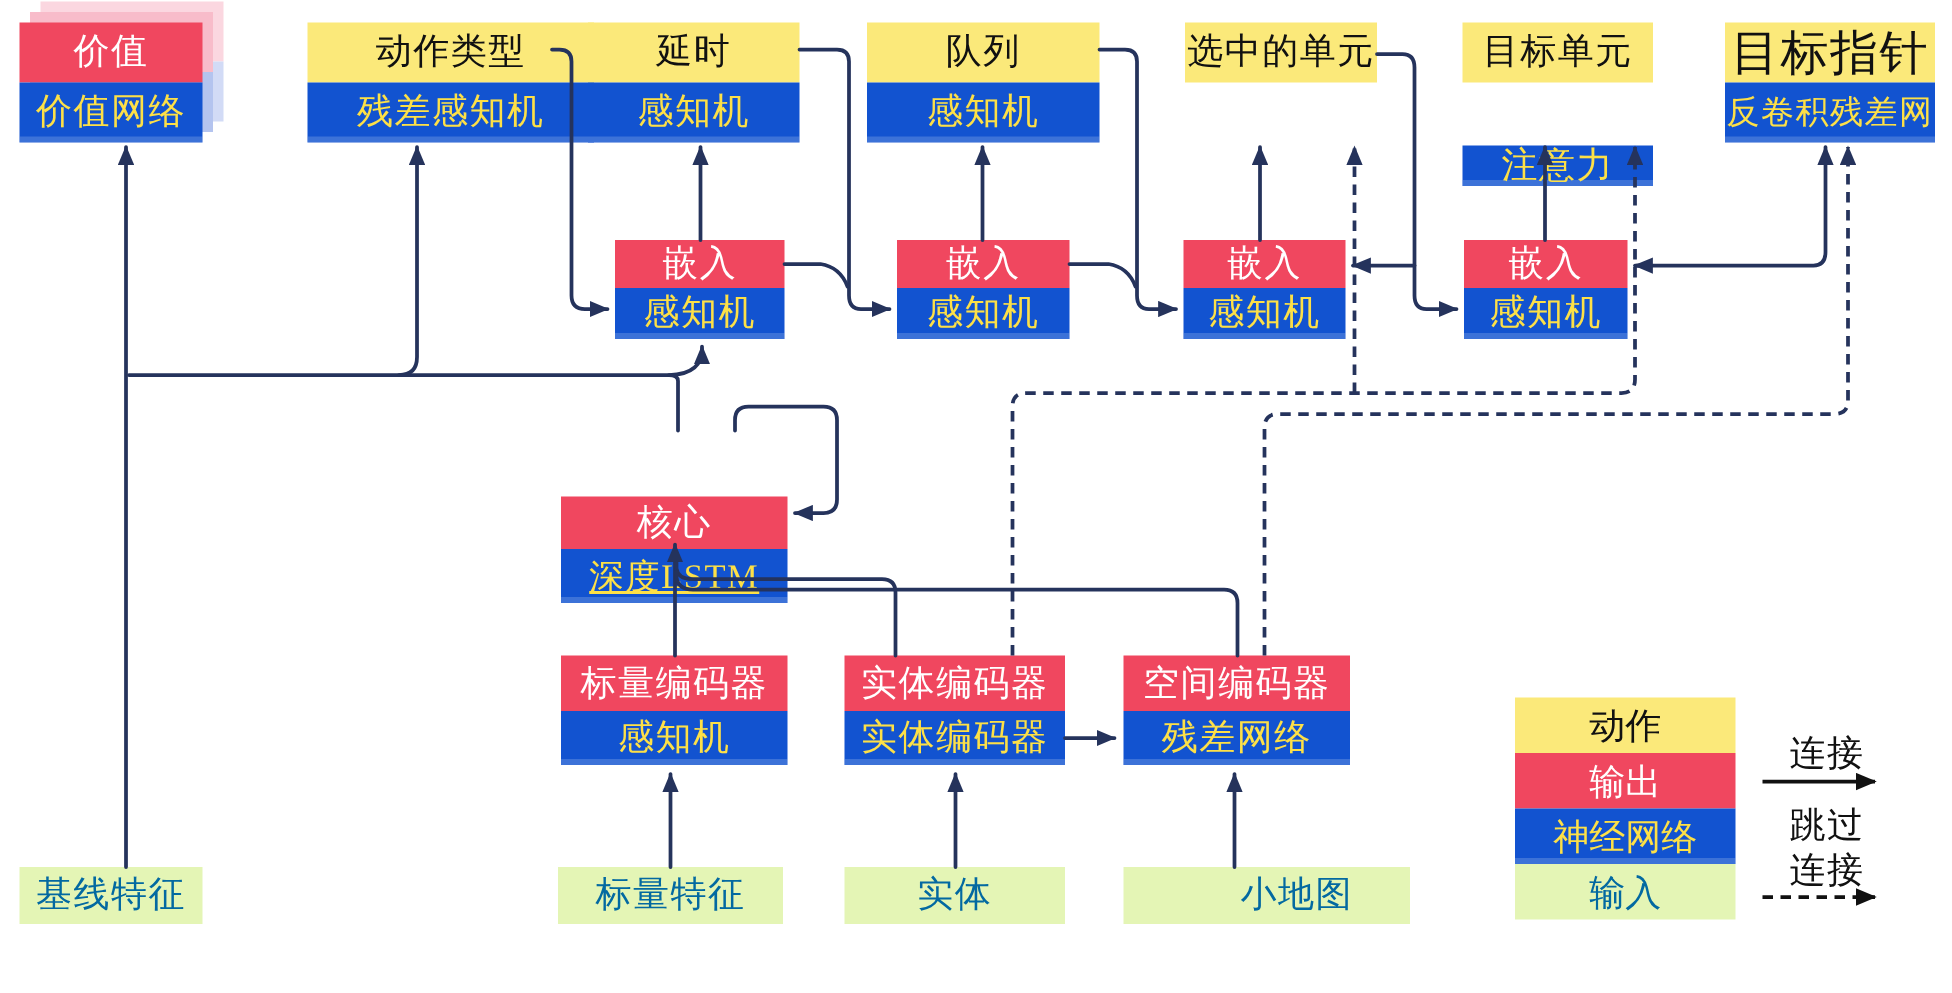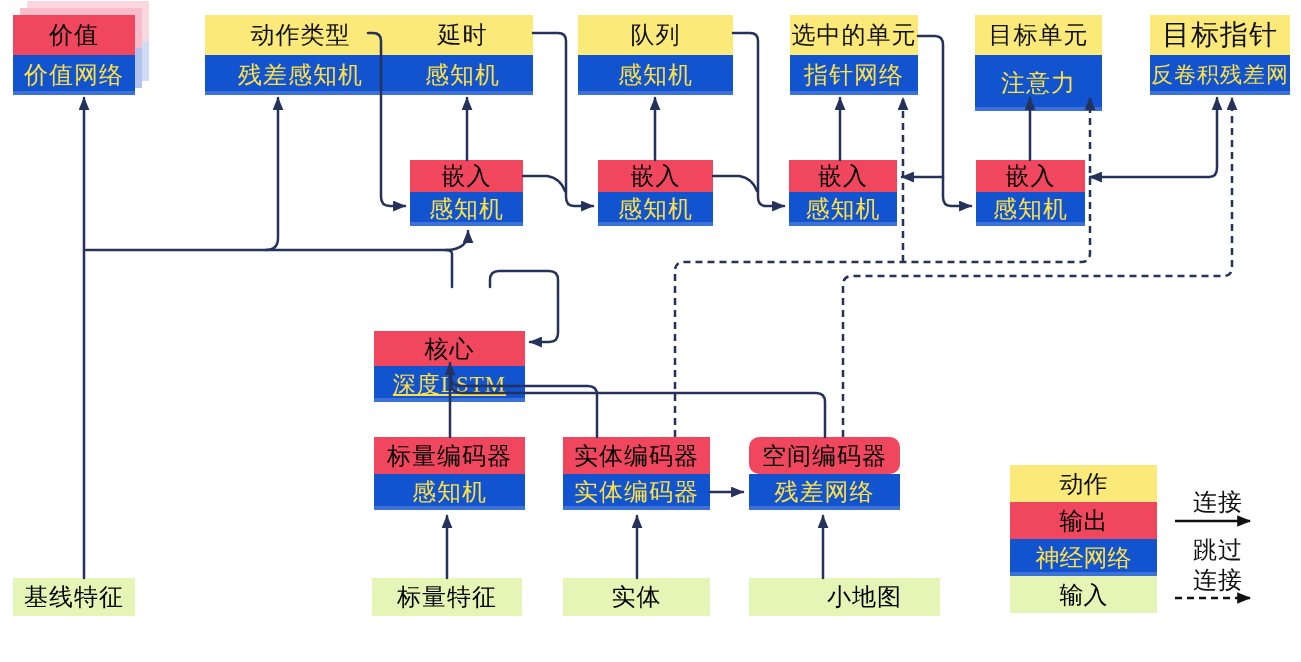--- a/index.html
+++ b/index.html
@@ -6,23 +6,23 @@
   #canvas{
     position:relative;width:1301px;height:662px;background:#fff;overflow:hidden;
     font-family:"Liberation Serif","DejaVu Serif",serif;
   }
   .node{position:absolute;}
   .part{
     position:relative;z-index:2;display:flex;align-items:center;justify-content:center;
     line-height:1;letter-spacing:1px;white-space:nowrap;
   }
   .role-action{background:var(--action);color:#111;}
-  .role-output{background:var(--output);color:#000000;}
+  .role-output{background:var(--output);color:#ffffff;}
   .role-network{background:var(--network);color:#fde047;box-shadow:inset 0 -4px 0 rgba(255,255,255,.18);}
-  .role-input{background:var(--input);color:#000000;}
+  .role-input{background:var(--input);color:#0369a1;}
   .stack{position:absolute;width:100%;height:100%;z-index:0;}
   .stack .sh1{background:var(--stack_pink);width:100%;}
   .stack .sb1{background:var(--stack_blue);width:100%;}
   .stack .sh2{background:var(--stack_pink_light);width:100%;}
   .stack .sb2{background:var(--stack_blue_light);width:100%;}
   #wires{position:absolute;left:0;top:0;z-index:5;pointer-events:none;}
   .legend-row{display:flex;align-items:center;justify-content:center;}
   .arrow-label{position:absolute;z-index:4;color:#111;font-size:24px;text-align:center;letter-spacing:1px;}
 </style>
 </head>
@@ -107,28 +107,27 @@
     <div class="node" style="left: 392px; top: 15px; width: 141px; z-index: 1;">
       <div class="part role-action" style="height: 40px; font-size: 24px;">延时</div>
       <div class="part role-network" style="height: 40px; font-size: 24px;">感知机</div>
     </div>
     <div class="node" style="left: 578px; top: 15px; width: 155px; z-index: 1;">
       <div class="part role-action" style="height: 40px; font-size: 24px;">队列</div>
       <div class="part role-network" style="height: 40px; font-size: 24px;">感知机</div>
     </div>
     <div class="node" style="left: 790px; top: 15px; width: 128px; z-index: 1;">
       <div class="part role-action" style="height: 40px; font-size: 24px;">选中的单元</div>
-      <div class="part role-network" style="height: 40px; font-size: 24px;">指针网络</div>
     </div>
     <div class="node" style="left: 975px; top: 15px; width: 127px; z-index: 1;">
       <div class="part role-action" style="height: 40px; font-size: 24px;">目标单元</div>
-      <div class="part role-network" style="height: 56px; font-size: 24px;">注意力</div>
+      <div class="part role-network" style="height: 27px; font-size: 24px; margin-top: 42px;">注意力</div>
     </div>
     <div class="node" style="left: 1150px; top: 15px; width: 140px; z-index: 1;">
-      <div class="part role-action" style="height: 40px; font-size: 28px; text-align: right;">目标指针</div>
+      <div class="part role-action" style="height: 40px; font-size: 32px; text-align: right;">目标指针</div>
       <div class="part role-network" style="height: 40px; font-size: 22px;">反卷积残差网</div>
     </div>
     <div class="node" style="left: 410px; top: 160px; width: 113px; z-index: 1;">
       <div class="part role-output" style="height: 32px; font-size: 24px;">嵌入</div>
       <div class="part role-network" style="height: 34px; font-size: 24px;">感知机</div>
     </div>
     <div class="node" style="left: 598px; top: 160px; width: 115px; z-index: 1;">
       <div class="part role-output" style="height: 32px; font-size: 24px;">嵌入</div>
       <div class="part role-network" style="height: 34px; font-size: 24px;">感知机</div>
     </div>
@@ -146,20 +145,20 @@
     </div>
     <div class="node" style="left: 374px; top: 437px; width: 151px; z-index: 1;">
       <div class="part role-output" style="height: 37px; font-size: 24px;">标量编码器</div>
       <div class="part role-network" style="height: 36px; font-size: 24px;">感知机</div>
     </div>
     <div class="node" style="left: 563px; top: 437px; width: 147px; z-index: 1;">
       <div class="part role-output" style="height: 37px; font-size: 24px;">实体编码器</div>
       <div class="part role-network" style="height: 36px; font-size: 24px;">实体编码器</div>
     </div>
     <div class="node" style="left: 749px; top: 437px; width: 151px; z-index: 1;">
-      <div class="part role-output" style="height: 37px; font-size: 24px; border-radius: 10px;">空间编码器</div>
+      <div class="part role-output" style="height: 37px; font-size: 24px;">空间编码器</div>
       <div class="part role-network" style="height: 36px; font-size: 24px;">残差网络</div>
     </div>
     <div class="part role-input" style="position: absolute; left: 13px; top: 578px; width: 122px; height: 38px; font-size: 24px; z-index: 1;">基线特征</div>
     <div class="part role-input" style="position: absolute; left: 372px; top: 578px; width: 150px; height: 38px; font-size: 24px; z-index: 1;">标量特征</div>
     <div class="part role-input" style="position: absolute; left: 563px; top: 578px; width: 147px; height: 38px; font-size: 24px; z-index: 1;">实体</div>
     <div class="part role-input" style="position: absolute; left: 749px; top: 578px; width: 151px; height: 38px; font-size: 24px; z-index: 1; padding-left: 40px;">小地图</div>
   </div>
 
 </body></html>

